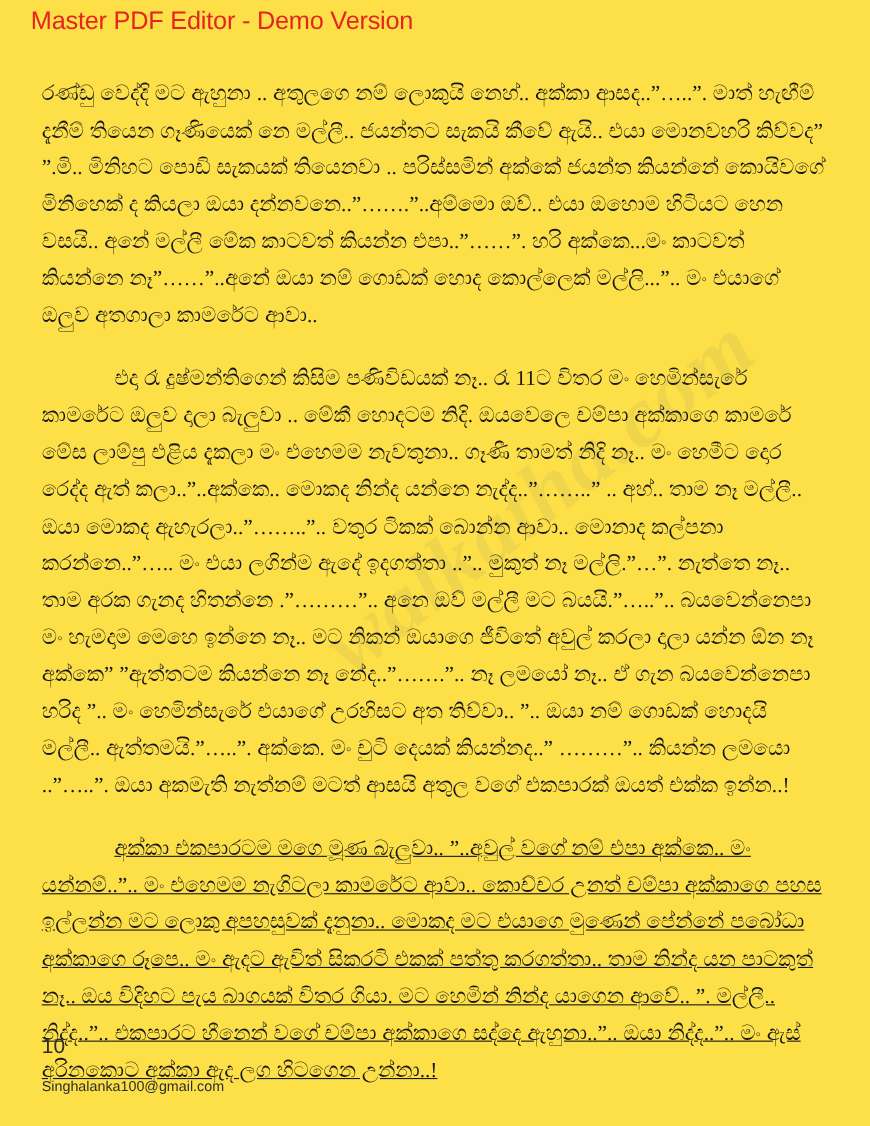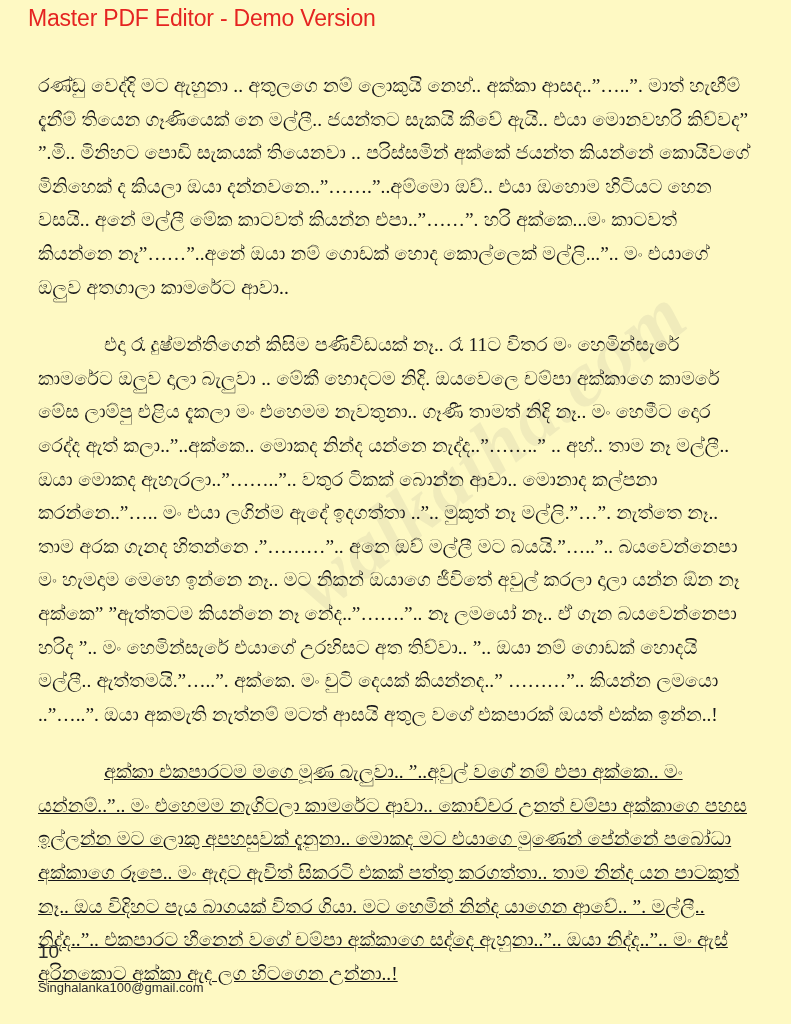--- a/index.html
+++ b/index.html
@@ -13,21 +13,21 @@
     position: relative;
     overflow: hidden;
     font-family: "Liberation Sans", sans-serif;
     -webkit-font-smoothing: antialiased;
   }
 
   
   #page {
     position: absolute;
     inset: 0;
-    background: #fef9c3;
+    background: #fde047;
   }
 
   
   #demo-banner {
     position: absolute;
     left: 28px;
     top: 6px;
     font-family: "Liberation Sans", sans-serif;
     font-size: 23px;
     font-weight: 400;

